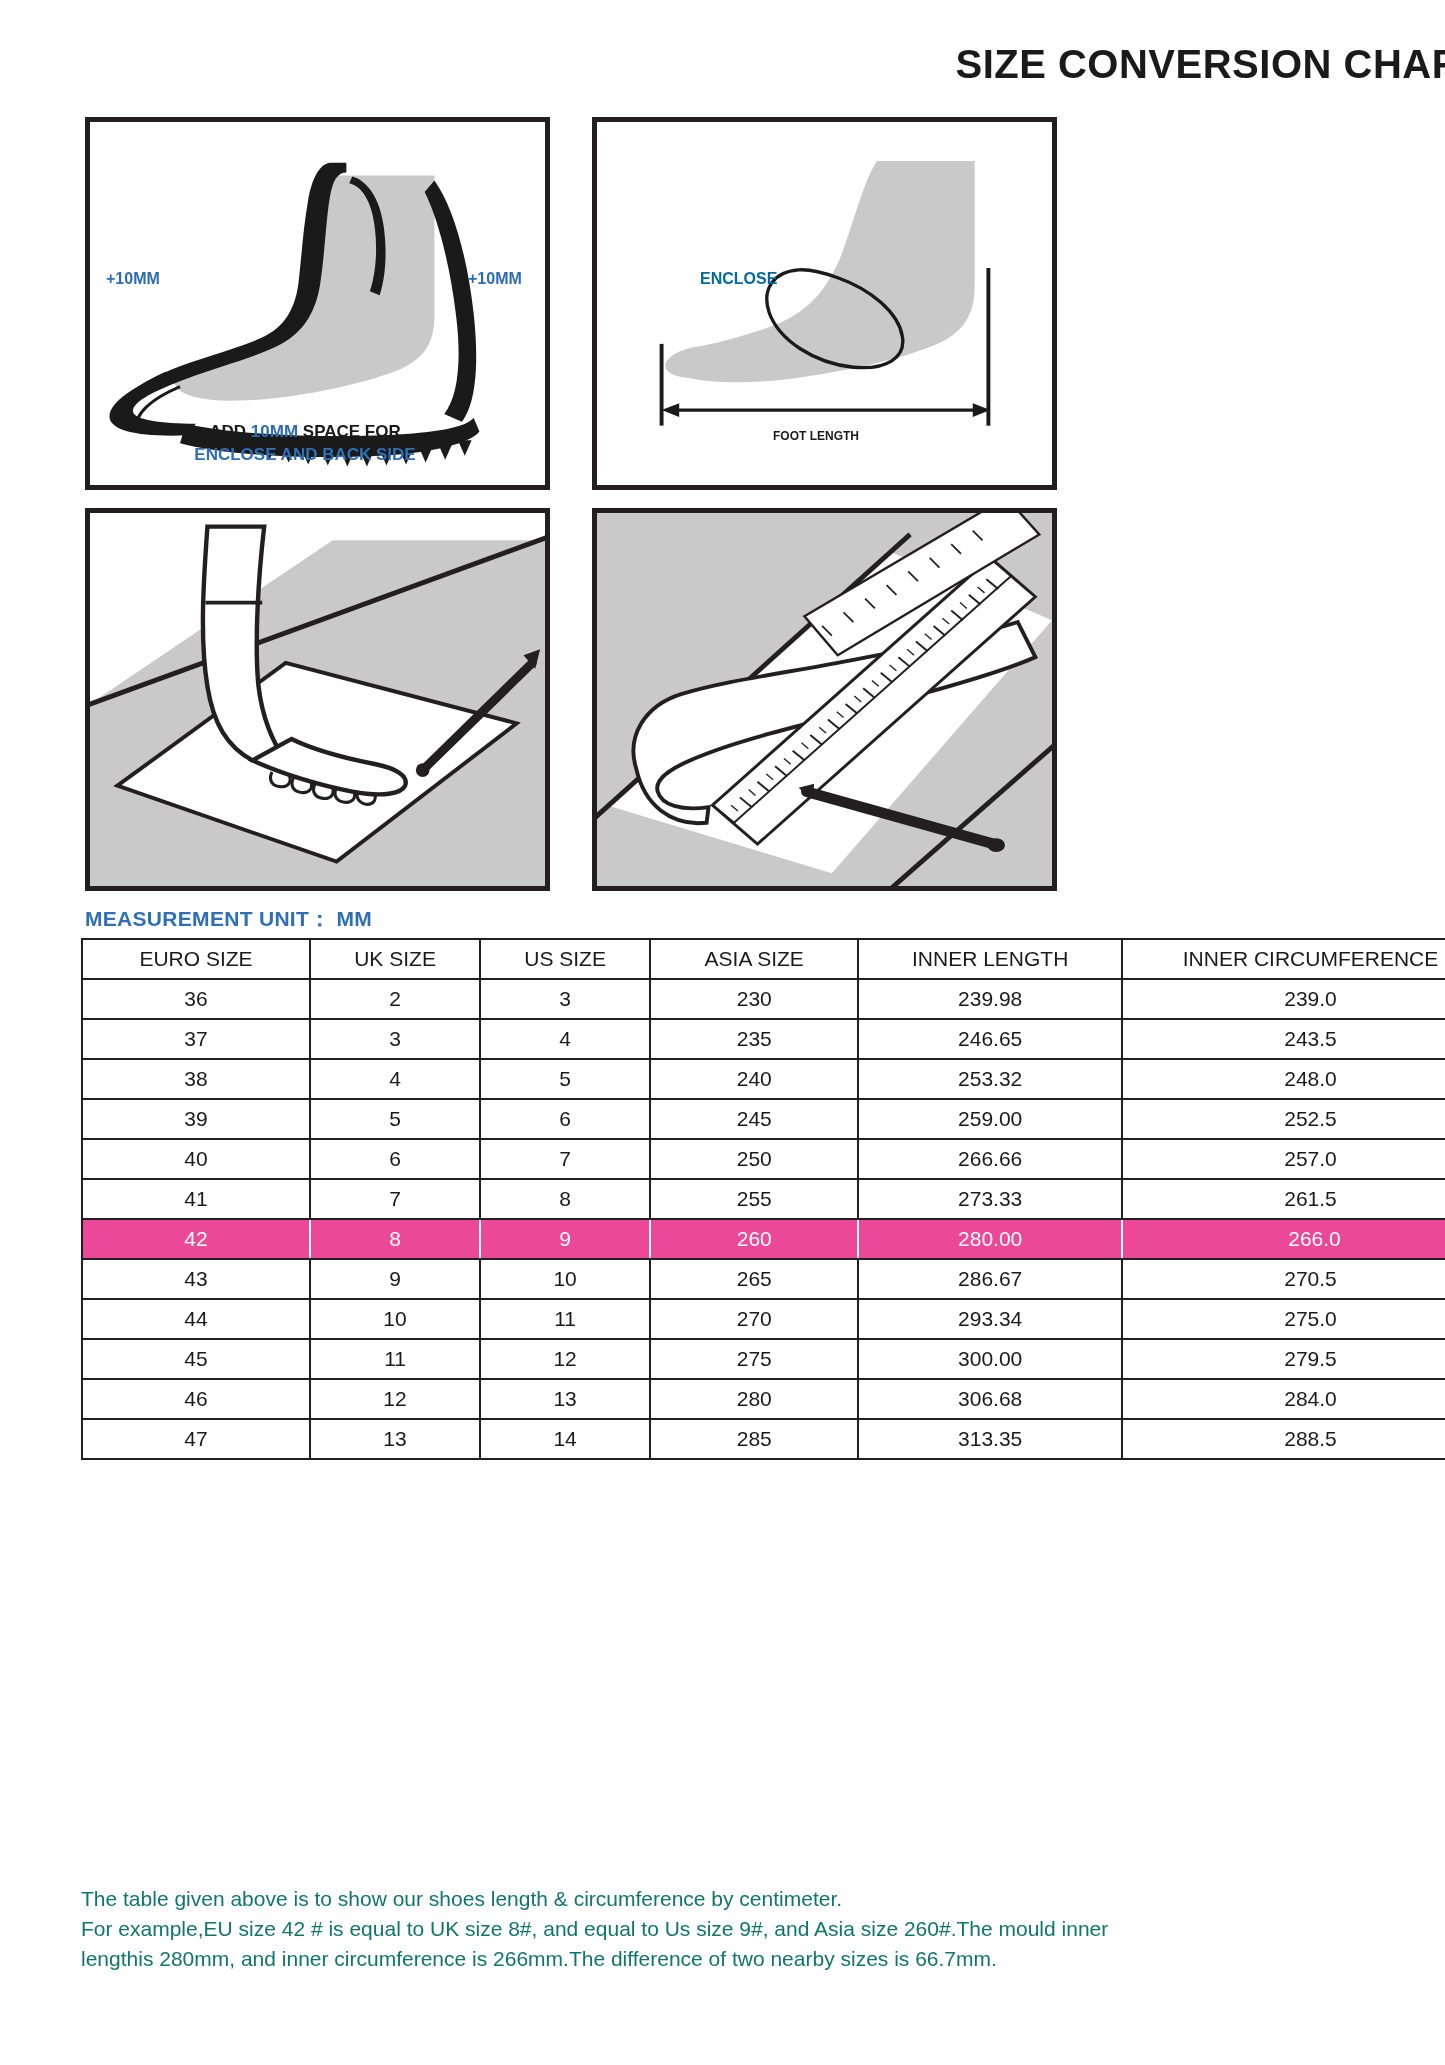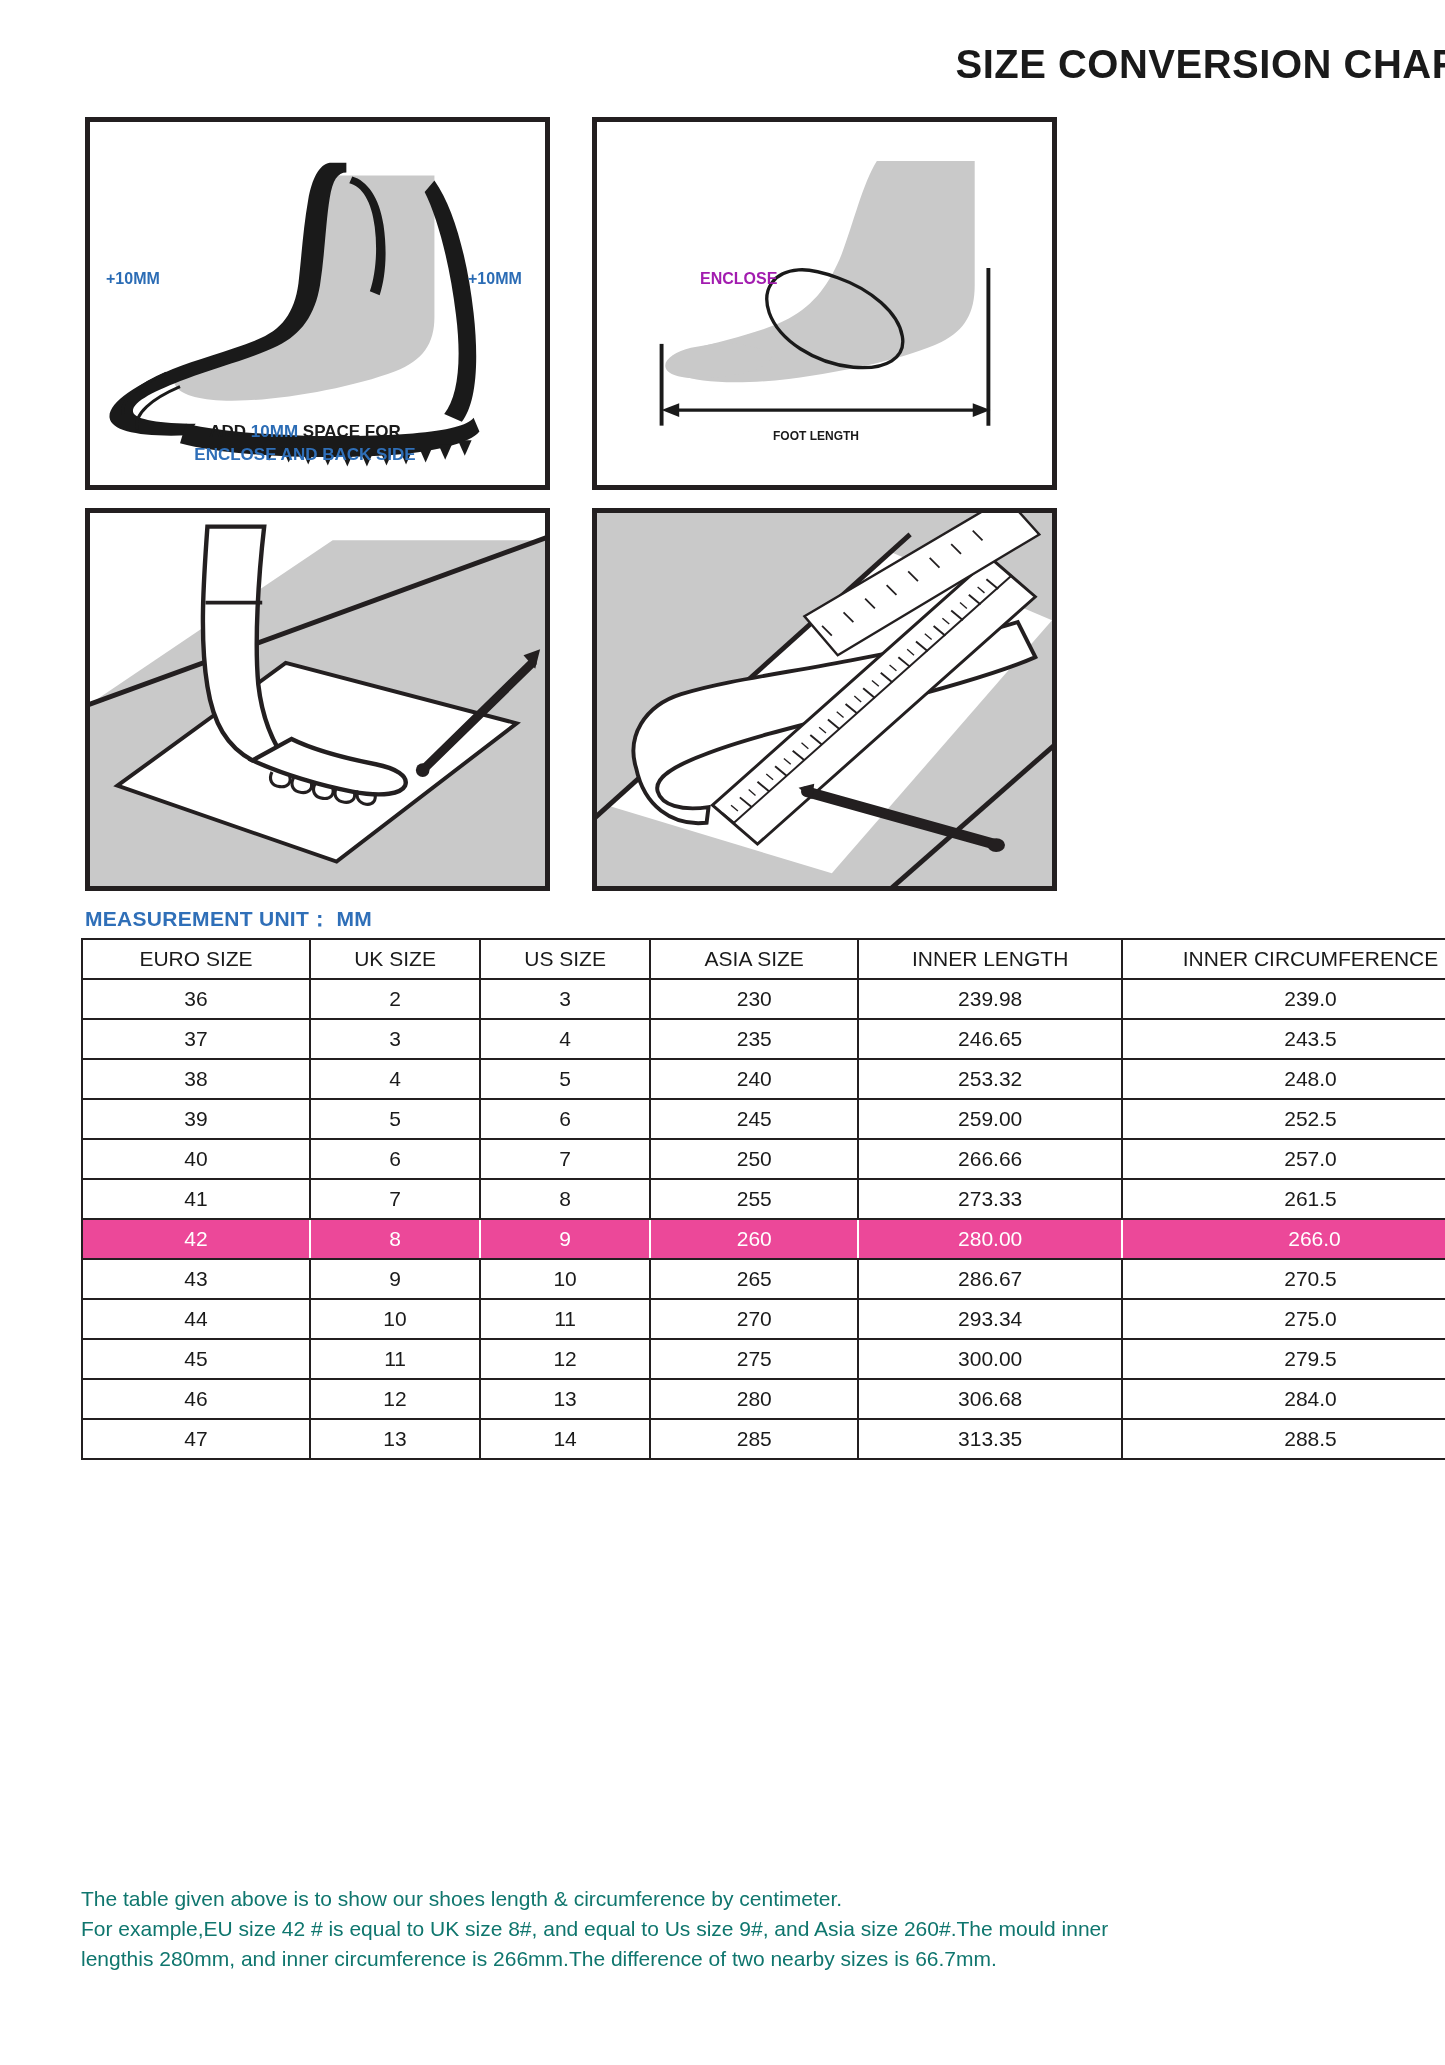--- a/index.html
+++ b/index.html
@@ -79,21 +79,21 @@
   }
   .tag-mm-right {
     position: absolute;
     left: 468px; top: 270px;
     font-size: 16px; font-weight: bold; color: #2b6cb5;
     font-family: "Liberation Sans", sans-serif;
   }
   #label-enclose {
     position: absolute;
     left: 700px; top: 270px;
-    font-size: 16px; font-weight: bold; color: #a21caf;
+    font-size: 16px; font-weight: bold; color: #0369a1;
     font-family: "Liberation Sans", sans-serif;
   }
   #label-foot-length {
     position: absolute;
     left: 773px; top: 429px;
     font-size: 12px; font-weight: bold; color: #1a1a1a;
     font-family: "Liberation Sans", sans-serif;
   }
 
   

